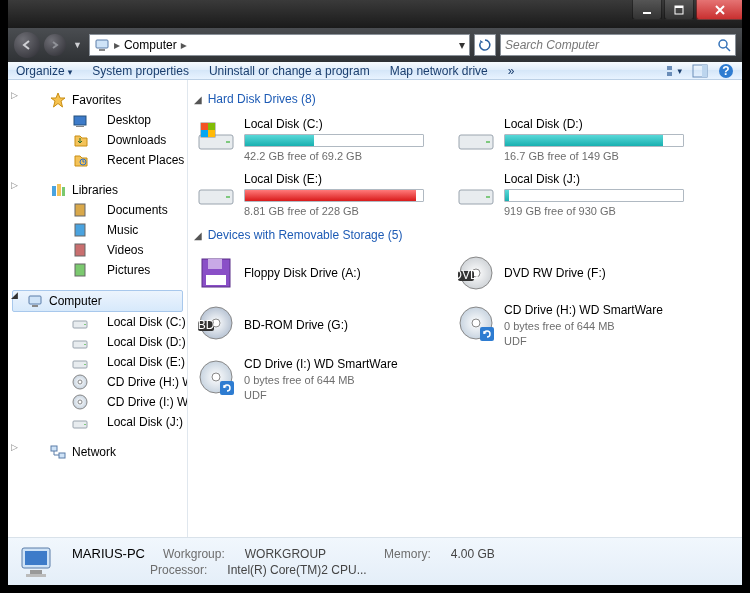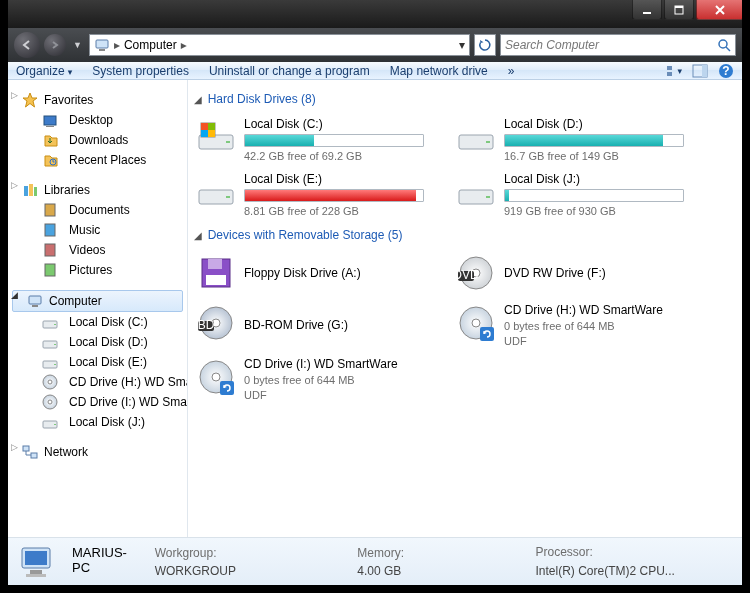--- a/index.html
+++ b/index.html
@@ -18,23 +18,23 @@
   .addr-bar .sep{color:#555;}
   .btn22{width:22px;height:22px;background:#fff;border:1px solid #8a9199;display:flex;align-items:center;justify-content:center;color:#246;}
   .search-bar{width:236px;height:22px;background:#fff;border:1px solid #8a9199;display:flex;align-items:center;padding:0 4px;color:#777;font-style:italic;}
   .search-bar svg{margin-left:auto;}
   .cmdbar{height:18px;background:linear-gradient(#f7fbff,#e2eefb 45%,#d4e6f8 46%,#e8f3ff);border-bottom:1px solid #bcd0e5;display:flex;align-items:center;padding:0 8px;gap:20px;color:#1a3e6e;}
   .cmdbar .ritems{margin-left:auto;display:flex;align-items:center;gap:10px;}
   .dropdown-caret::after{content:"▾";font-size:9px;margin-left:3px;color:#1a3e6e;}
   .body-row{flex:1;display:flex;min-height:0;}
   .sidebar{width:180px;border-right:1px solid #e0e7ee;padding:6px 0;overflow:hidden;}
   .tree-group{margin:4px 0 10px;}
-  .ghdr{display:flex;align-items:center;gap:6px;padding:2px 6px 2px 14px;}
+  .ghdr{display:flex;align-items:center;gap:6px;padding:2px 6px 2px 14px;margin-left:28px;}
   .ghdr.sel{background:linear-gradient(#ecf4fd,#d7e9fb);border:1px solid #a8c8ec;border-radius:2px;margin:0 4px;}
-  .gitem{display:flex;align-items:center;gap:11px;padding:2px 6px 2px 34px;white-space:nowrap;overflow:hidden;text-overflow:ellipsis;}
+  .gitem{display:flex;align-items:center;gap:19px;padding:2px 6px 2px 34px;white-space:nowrap;overflow:hidden;text-overflow:ellipsis;margin-left:30px;}
   .ic{width:16px;height:16px;flex:none;display:flex;align-items:center;justify-content:center;}
   .content{flex:1;overflow:auto;padding:6px 8px 6px 2px;}
   .sect-hdr{display:flex;align-items:center;gap:6px;color:#1d5bb5;padding:6px 4px;}
   .sect-hdr .caret{color:#555;font-size:10px;}
   .drive-grid{display:flex;flex-wrap:wrap;}
   .drive{width:260px;display:flex;gap:8px;padding:4px 6px;margin:1px 0;}
   .drive .dicon{width:40px;height:40px;flex:none;position:relative;}
   .drive .dinfo{flex:1;display:flex;flex-direction:column;gap:3px;}
   .drive .dname{color:#000;}
   .bar{width:180px;height:13px;border:1px solid #b0b9c2;background:#fff;border-radius:1px;overflow:hidden;}
@@ -518,21 +518,21 @@
 
     <div class="detailbar">
       <span class="pc-ic">
           <svg width="40" height="40">
             <rect x="4" y="6" width="28" height="20" rx="2" fill="#cfe3f7" stroke="#5a7ca8"></rect>
             <rect x="7" y="9" width="22" height="14" fill="#3d7bc9"></rect>
             <rect x="12" y="28" width="12" height="4" fill="#999"></rect>
             <rect x="8" y="32" width="20" height="3" fill="#bbb"></rect>
           </svg>
         </span>
-      <div style="display:flex;flex-direction:row;gap:2px">
+      <div style="display:flex;flex-direction:column;gap:2px">
         <div style="display:flex;gap:18px;align-items:baseline">
           <span class="title">MARIUS-PC</span>
           <span class="meta">
               <span class="lbl">Workgroup:</span> 
               <span>WORKGROUP</span>
             </span>
           <span class="meta" style="margin-left:40px">
               <span class="lbl">Memory:</span> 
               <span>4.00 GB</span>
             </span>

